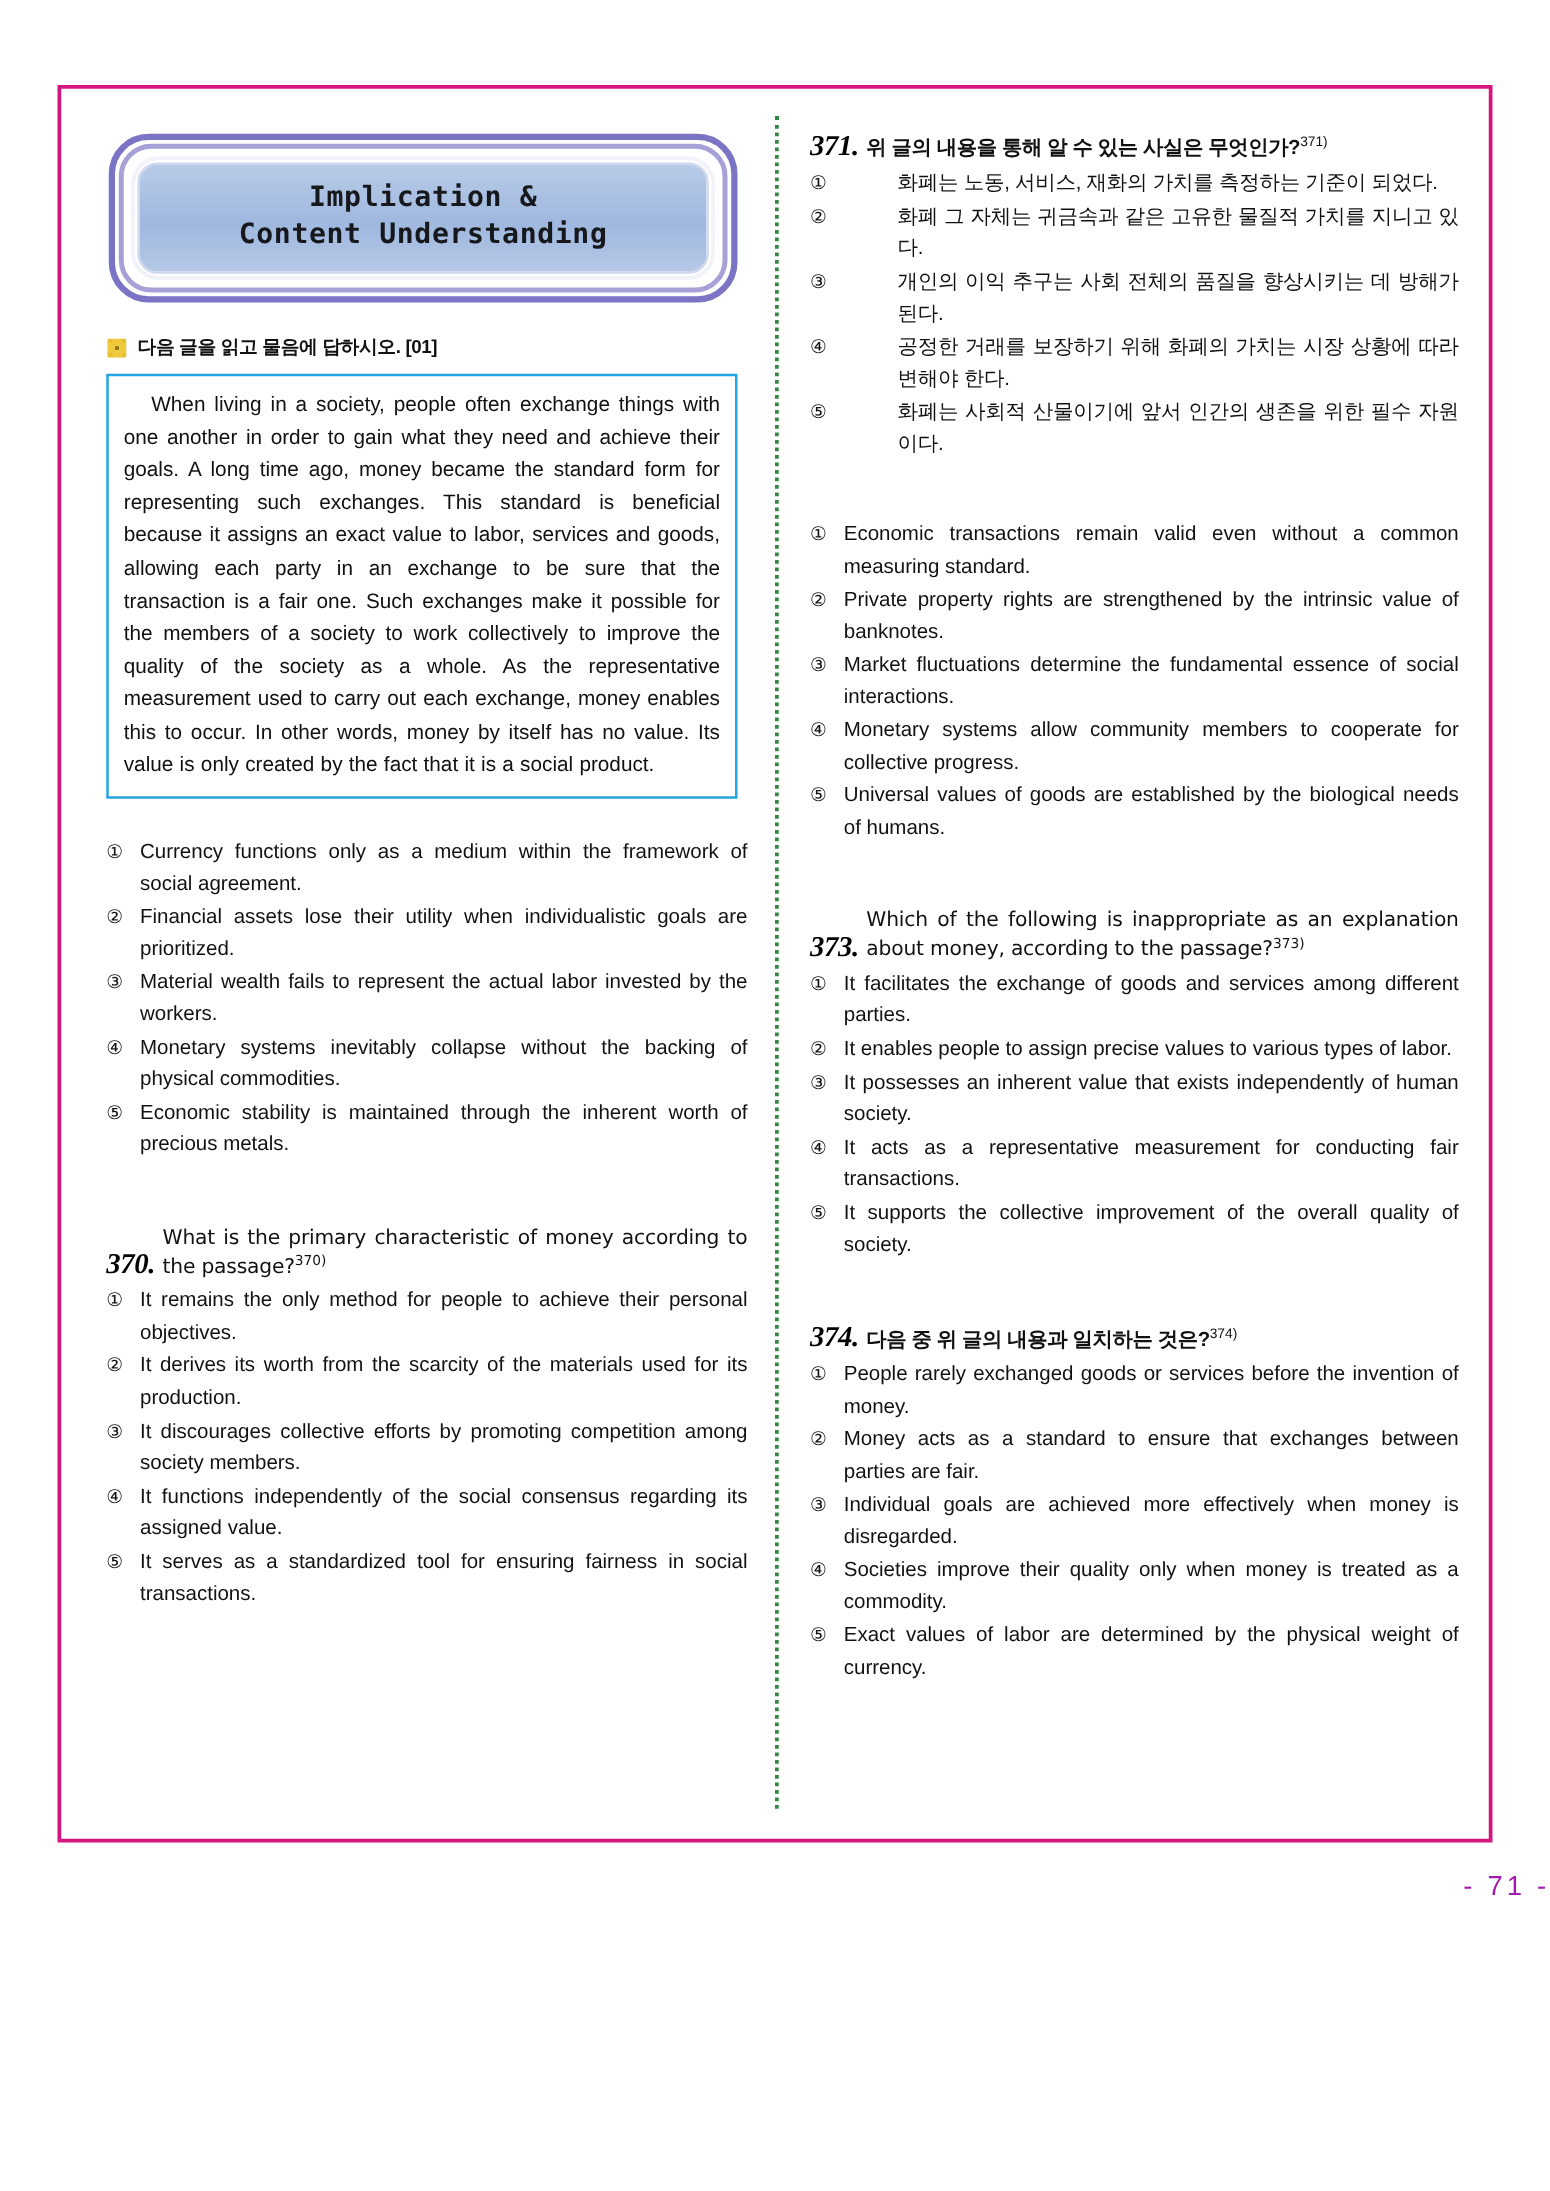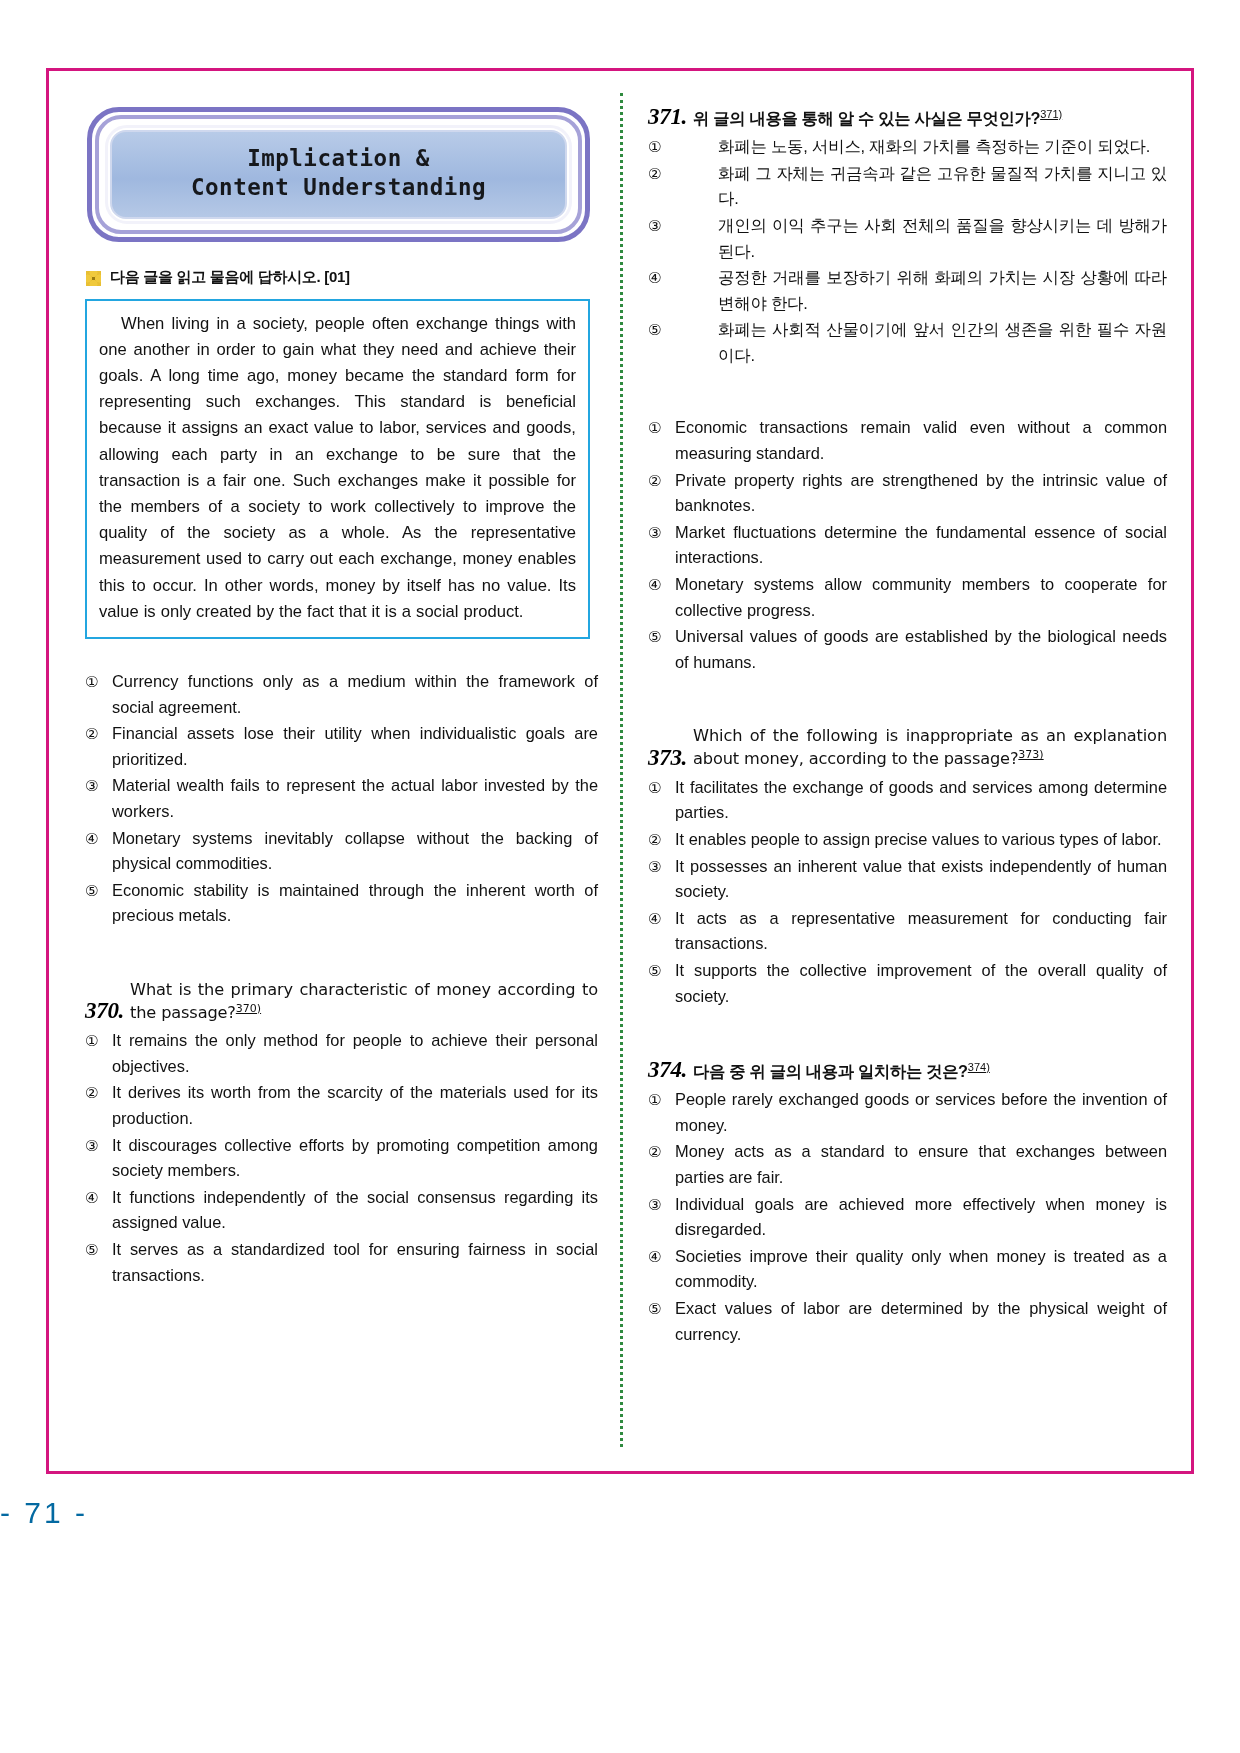--- a/index.html
+++ b/index.html
@@ -157,21 +157,20 @@
     text-align: justify;
     padding-top: 2px;
   }
   .q-text.ko { font-weight: 700; letter-spacing: -0.3px; }
   .q-text.en-hand { font-family: "DejaVu Sans", sans-serif; letter-spacing: -0.15px; }
   .q-sup {
     font-size: 11px;
     vertical-align: super;
     font-weight: 400;
     letter-spacing: 0;
-    text-decoration: underline;
   }
 
   .choices {
     margin-top: 4px;
     list-style: none;
   }
   .choices li {
     display: flex;
     gap: 7px;
     font-size: 16.4px;
@@ -190,23 +189,23 @@
     text-align: justify;
   }
   .ch-body.ko { letter-spacing: -0.2px; margin-left: 43px; }
 
   .question.en .q-text { font-size: 16.2px; }
 
   .page-number {
     position: absolute;
     left: 0; right: 0;
     top: 1496px;
-    text-align: left;
-    font-size: 30px;
-    color: #0369a1;
+    text-align: right;
+    font-size: 22px;
+    color: #a21caf;
     letter-spacing: 3px;
   }
 
   .spacer-sm { height: 16px; }
 </style>
 </head>
 <body>
 
 <div class="page-frame">
   <div class="page-inner">
@@ -354,21 +353,21 @@
       <div class="spacer-sm"></div>
 
       <div class="question en">
         <div class="q-head">
           <span class="q-num">373.</span>
           <span class="q-text en-hand"><span>Which of the following is inappropriate as an explanation about money, according to the passage?</span><span class="q-sup">373)</span></span>
         </div>
         <ul class="choices">
           <li>
               <span class="ch-mark">①</span>
-              <span class="ch-body">It facilitates the exchange of goods and services among determine parties.</span>
+              <span class="ch-body">It facilitates the exchange of goods and services among different parties.</span>
             </li>
           <li>
               <span class="ch-mark">②</span>
               <span class="ch-body">It enables people to assign precise values to various types of labor.</span>
             </li>
           <li>
               <span class="ch-mark">③</span>
               <span class="ch-body">It possesses an inherent value that exists independently of human society.</span>
             </li>
           <li>

